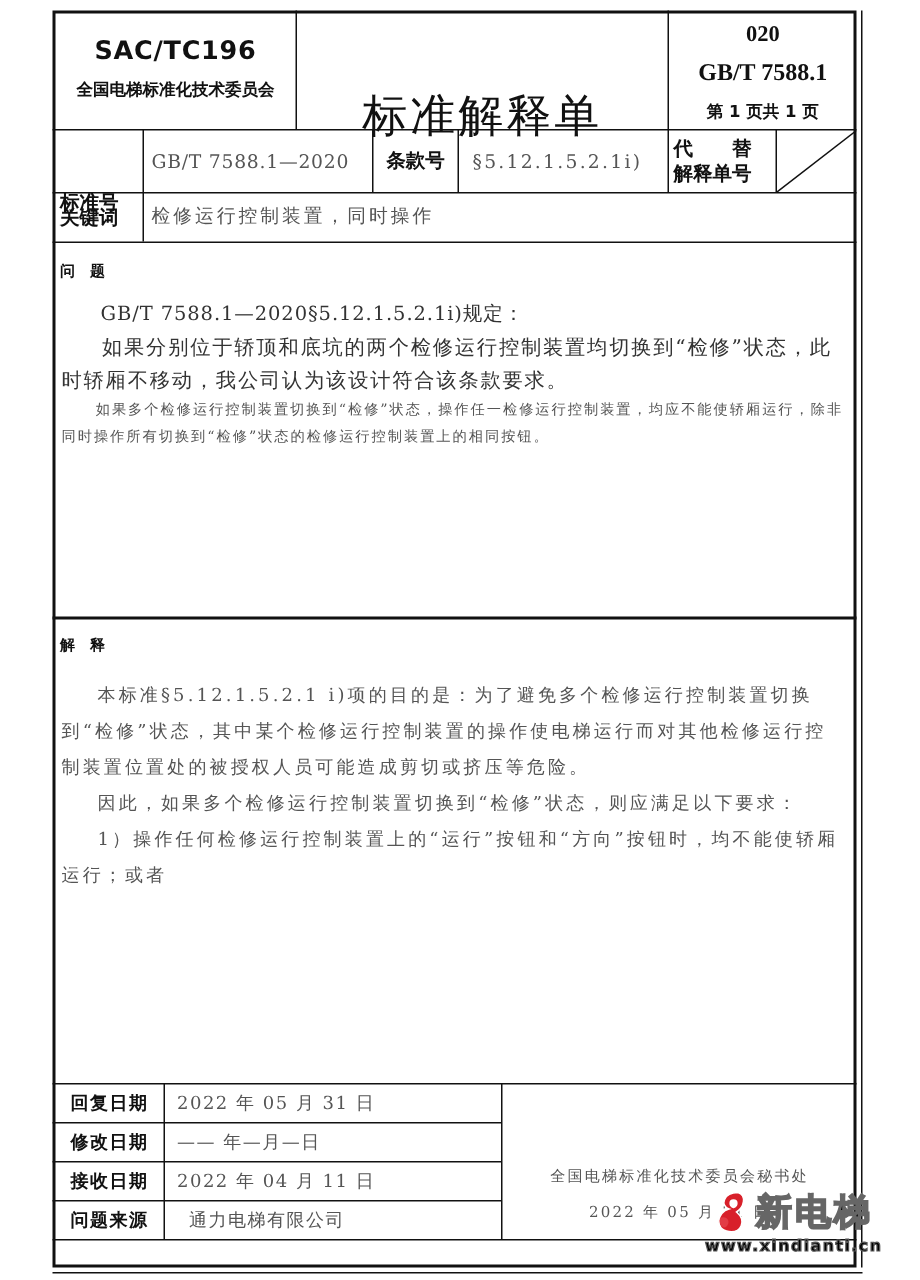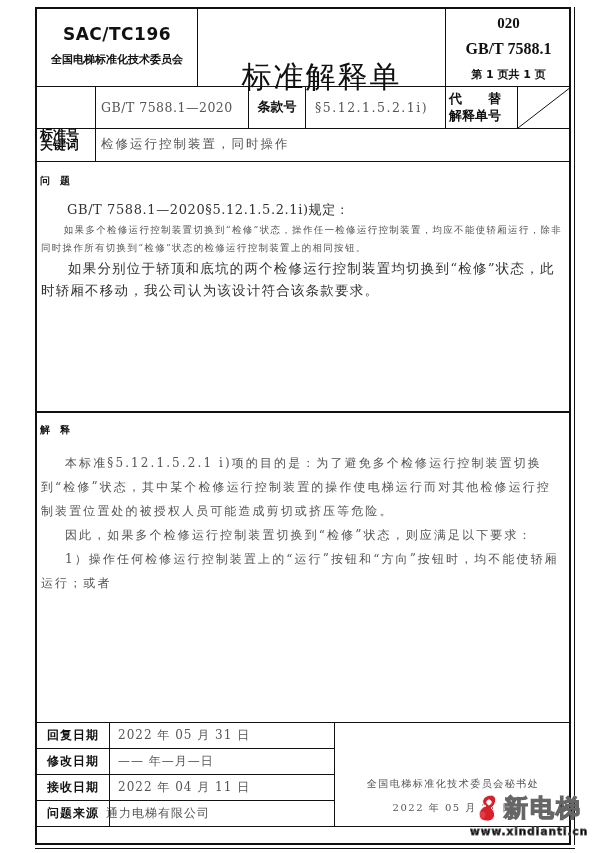--- a/index.html
+++ b/index.html
@@ -115,22 +115,22 @@
   <line x1="0" y1="41" x2="53" y2="0" stroke="#111" stroke-width="1"></line>
 </svg>
 
 <div class="hline" style="left:35px; top:161px; width:536px;"></div>
 <div class="abs label" style="left:40px; top:128px; width:55px; height:33px;">关键词</div>
 <div class="abs value" style="left:101px; top:128px; width:460px; height:33px; letter-spacing:2px;">检修运行控制装置，同时操作</div>
 
 <div class="abs section-title" style="left:40px; top:174px;">问题</div>
 <div class="abs" style="left:41px; top:199px; width:524px;">
   <p class="para p-main indent" style="letter-spacing:0.6px;">GB/T 7588.1—2020§5.12.1.5.2.1i)规定：</p>
+  <p class="para p-main indent" style="font-size:13.5px;">如果分别位于轿顶和底坑的两个检修运行控制装置均切换到“检修”状态，此时轿厢不移动，我公司认为该设计符合该条款要求。</p>
   <p class="para p-quote small-indent">如果多个检修运行控制装置切换到“检修”状态，操作任一检修运行控制装置，均应不能使轿厢运行，除非同时操作所有切换到“检修”状态的检修运行控制装置上的相同按钮。</p>
-  <p class="para p-main indent" style="font-size:13.5px;">如果分别位于轿顶和底坑的两个检修运行控制装置均切换到“检修”状态，此时轿厢不移动，我公司认为该设计符合该条款要求。</p>
 </div>
 
 <div class="hline" style="left:35px; top:411px; width:536px; height:2px;"></div>
 
 <div class="abs section-title" style="left:40px; top:423px;">解释</div>
 <div class="abs" style="left:41px; top:451px; width:524px;">
   <p class="para p-expl indent">本标准§5.12.1.5.2.1 i)项的目的是：为了避免多个检修运行控制装置切换到“检修”状态，其中某个检修运行控制装置的操作使电梯运行而对其他检修运行控制装置位置处的被授权人员可能造成剪切或挤压等危险。</p>
   <p class="para p-expl indent">因此，如果多个检修运行控制装置切换到“检修”状态，则应满足以下要求：</p>
   <p class="para p-expl indent">1）操作任何检修运行控制装置上的“运行”按钮和“方向”按钮时，均不能使轿厢运行；或者</p>
 </div>
@@ -143,21 +143,21 @@
 <div class="hline" style="left:35px; top:800px; width:299px;"></div>
 <div class="hline" style="left:35px; top:826px; width:536px;"></div>
 
 <div class="abs foot-label" style="left:37px; top:722px; width:72px; height:26px;">回复日期</div>
 <div class="abs foot-value" style="left:110px; top:722px; width:224px; height:26px;">2022 年 05 月 31 日</div>
 <div class="abs foot-label" style="left:37px; top:748px; width:72px; height:26px;">修改日期</div>
 <div class="abs foot-value" style="left:110px; top:748px; width:224px; height:26px;">—— 年—月—日</div>
 <div class="abs foot-label" style="left:37px; top:774px; width:72px; height:26px;">接收日期</div>
 <div class="abs foot-value" style="left:110px; top:774px; width:224px; height:26px;">2022 年 04 月 11 日</div>
 <div class="abs foot-label" style="left:37px; top:800px; width:72px; height:26px;">问题来源</div>
-<div class="abs foot-value" style="left:98px; top:800px; width:224px; height:26px;">通力电梯有限公司</div>
+<div class="abs foot-value" style="left:118px; top:800px; width:224px; height:26px;">通力电梯有限公司</div>
 
 <div class="abs sign" style="left:335px; top:777px; width:236px;">全国电梯标准化技术委员会秘书处</div>
 <div class="abs sign" style="left:335px; top:801px; width:236px;">2022 年 05 月 31 日</div>
 
 <div class="abs" style="left:474px; top:792px; width:139px; height:50px;">
   <svg class="abs" style="left:0; top:0;" width="28" height="32">
     <path d="M18 3 C8 3 6 12 12 14 C4 16 2 28 12 29 C20 30 24 22 17 16 C22 13 24 5 18 3 Z M15 8 C18 8 18 12 15 13 C12 12 12 8 15 8 Z" fill="#d8202a" stroke="#ffffff" stroke-width="1"></path>
     <path d="M6 20 C10 18 14 22 10 26 C8 27 5 25 6 20 Z" fill="#e23c46"></path>
   </svg>
   <div class="abs watermark-text" style="left:30px; top:0px; font-size:24px; letter-spacing:2px;">新电梯</div>

